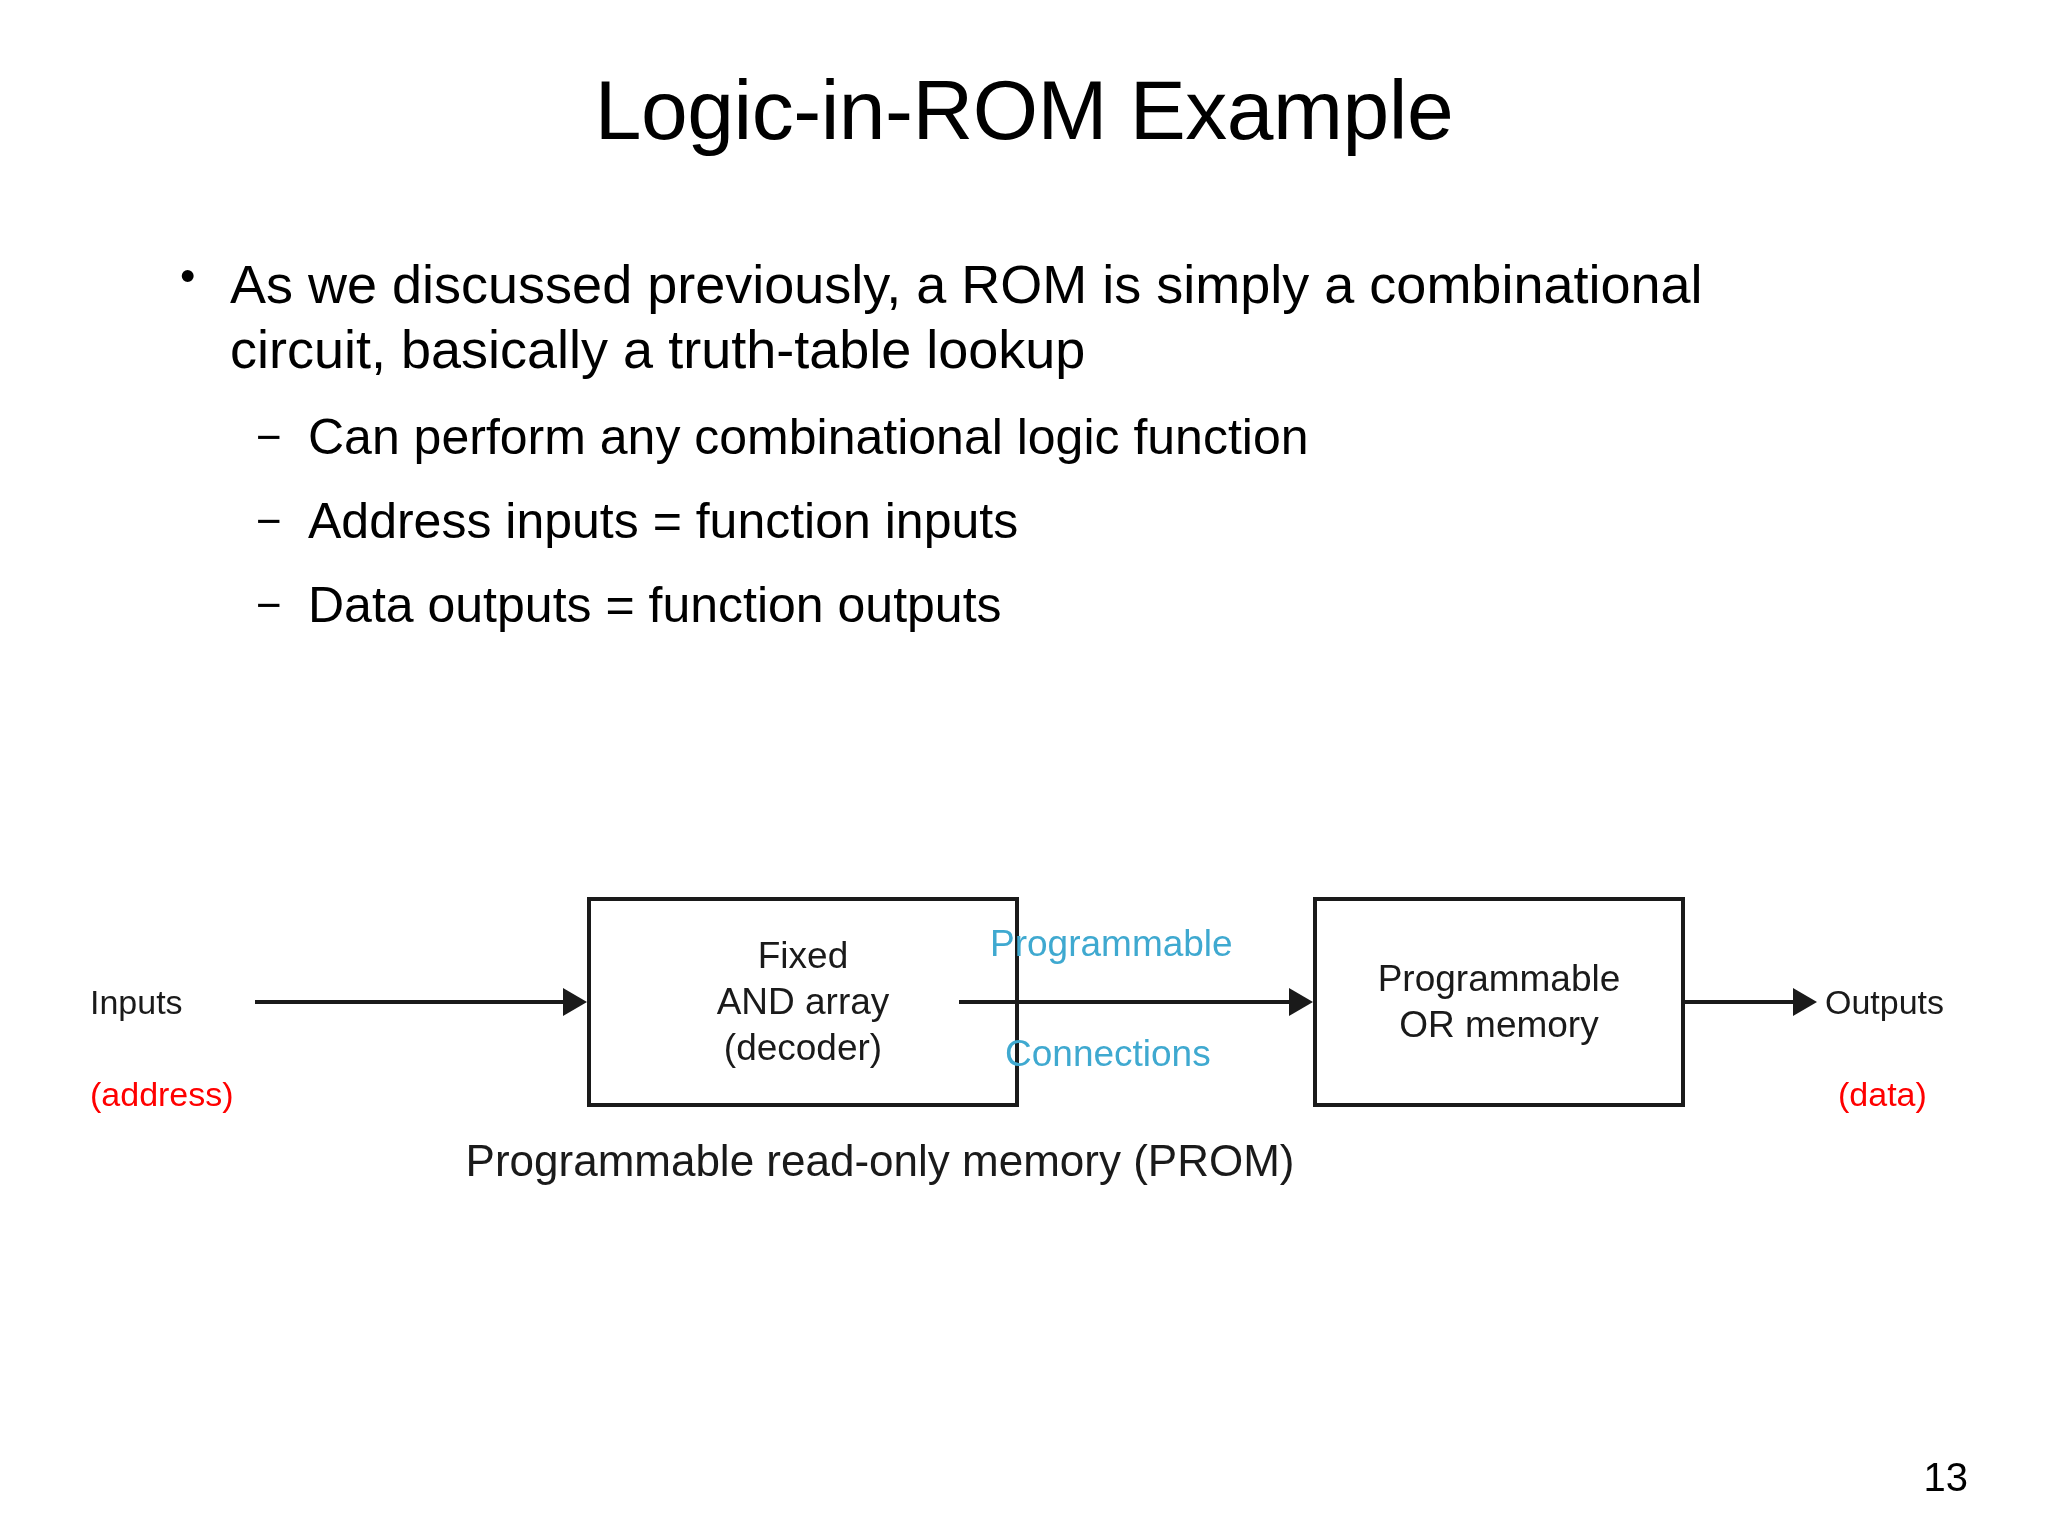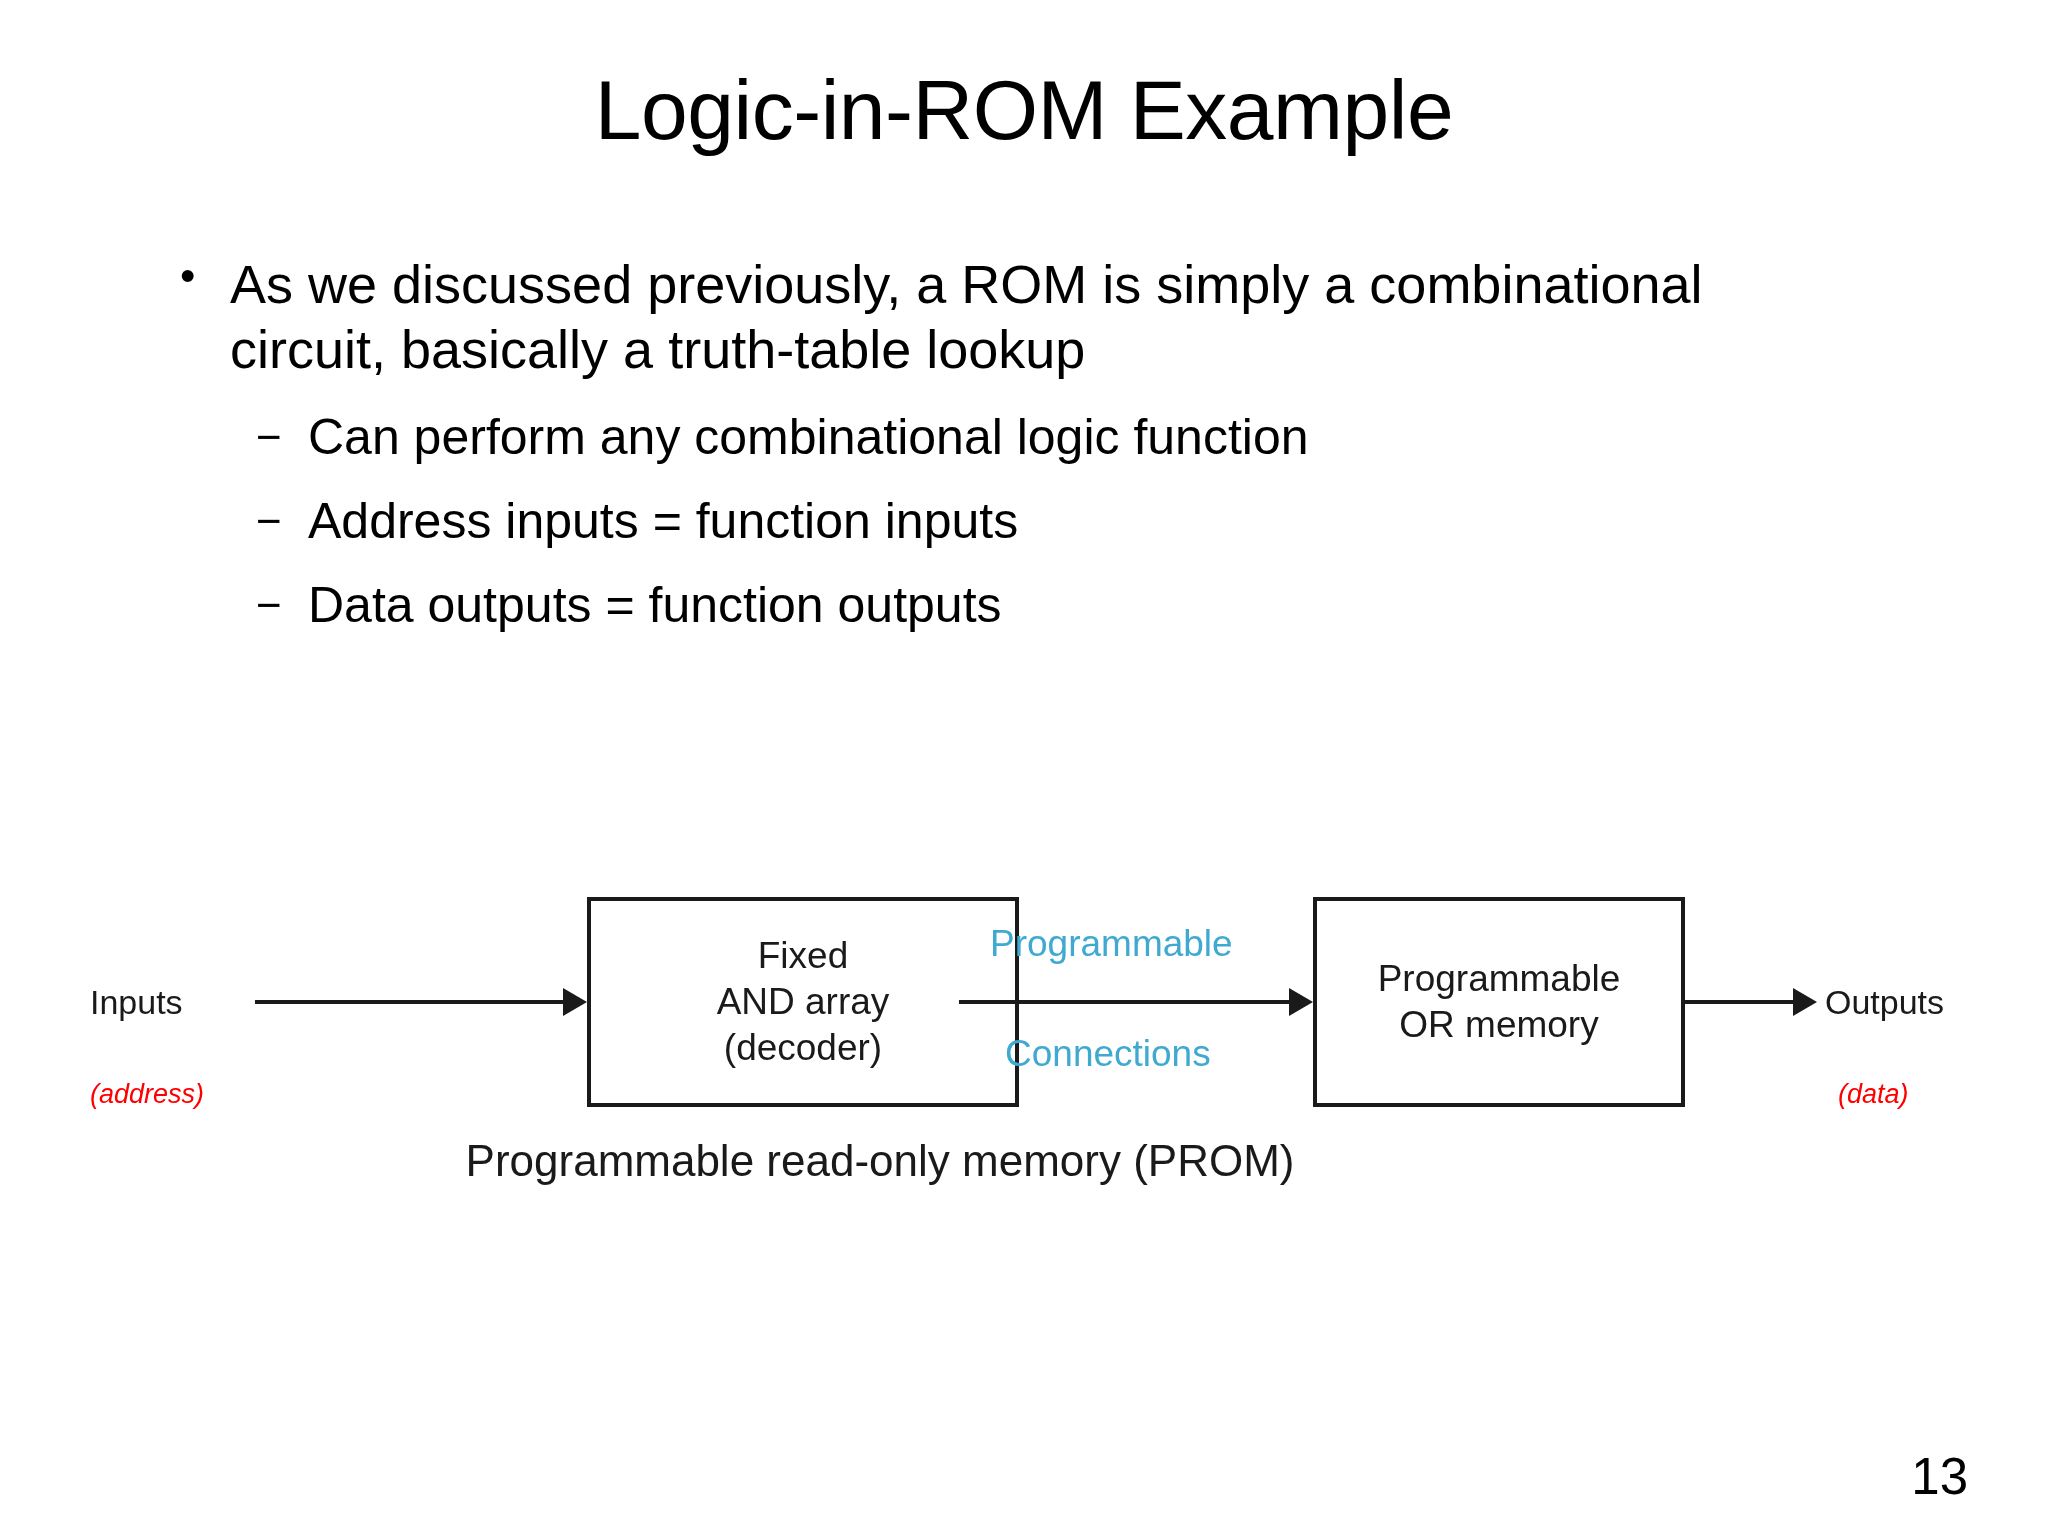--- a/index.html
+++ b/index.html
@@ -128,25 +128,24 @@
 
   .dg-label {
     position: absolute;
     font-size: 34px;
     line-height: 44px;
     color: #1a1a1a;
     white-space: nowrap;
   }
   .dg-label-red {
     position: absolute;
-    font-size: 27px;
+    font-size: 34px;
     line-height: 44px;
     color: #ff0000;
     white-space: nowrap;
-    font-style: italic;
   }
   .dg-label-blue {
     position: absolute;
     font-size: 37px;
     line-height: 44px;
     color: #3fa9d0;
     white-space: nowrap;
   }
   #dg-caption {
     position: absolute;
@@ -158,21 +157,21 @@
     line-height: 46px;
     color: #1a1a1a;
     white-space: nowrap;
   }
 
   
   #page-number {
     position: absolute;
     right: 80px;
     bottom: 36px;
-    font-size: 51px;
+    font-size: 40px;
     line-height: 46px;
     color: #000000;
     text-align: right;
   }
 </style>
 </head>
 <body>
 
 <div id="slide">
 

